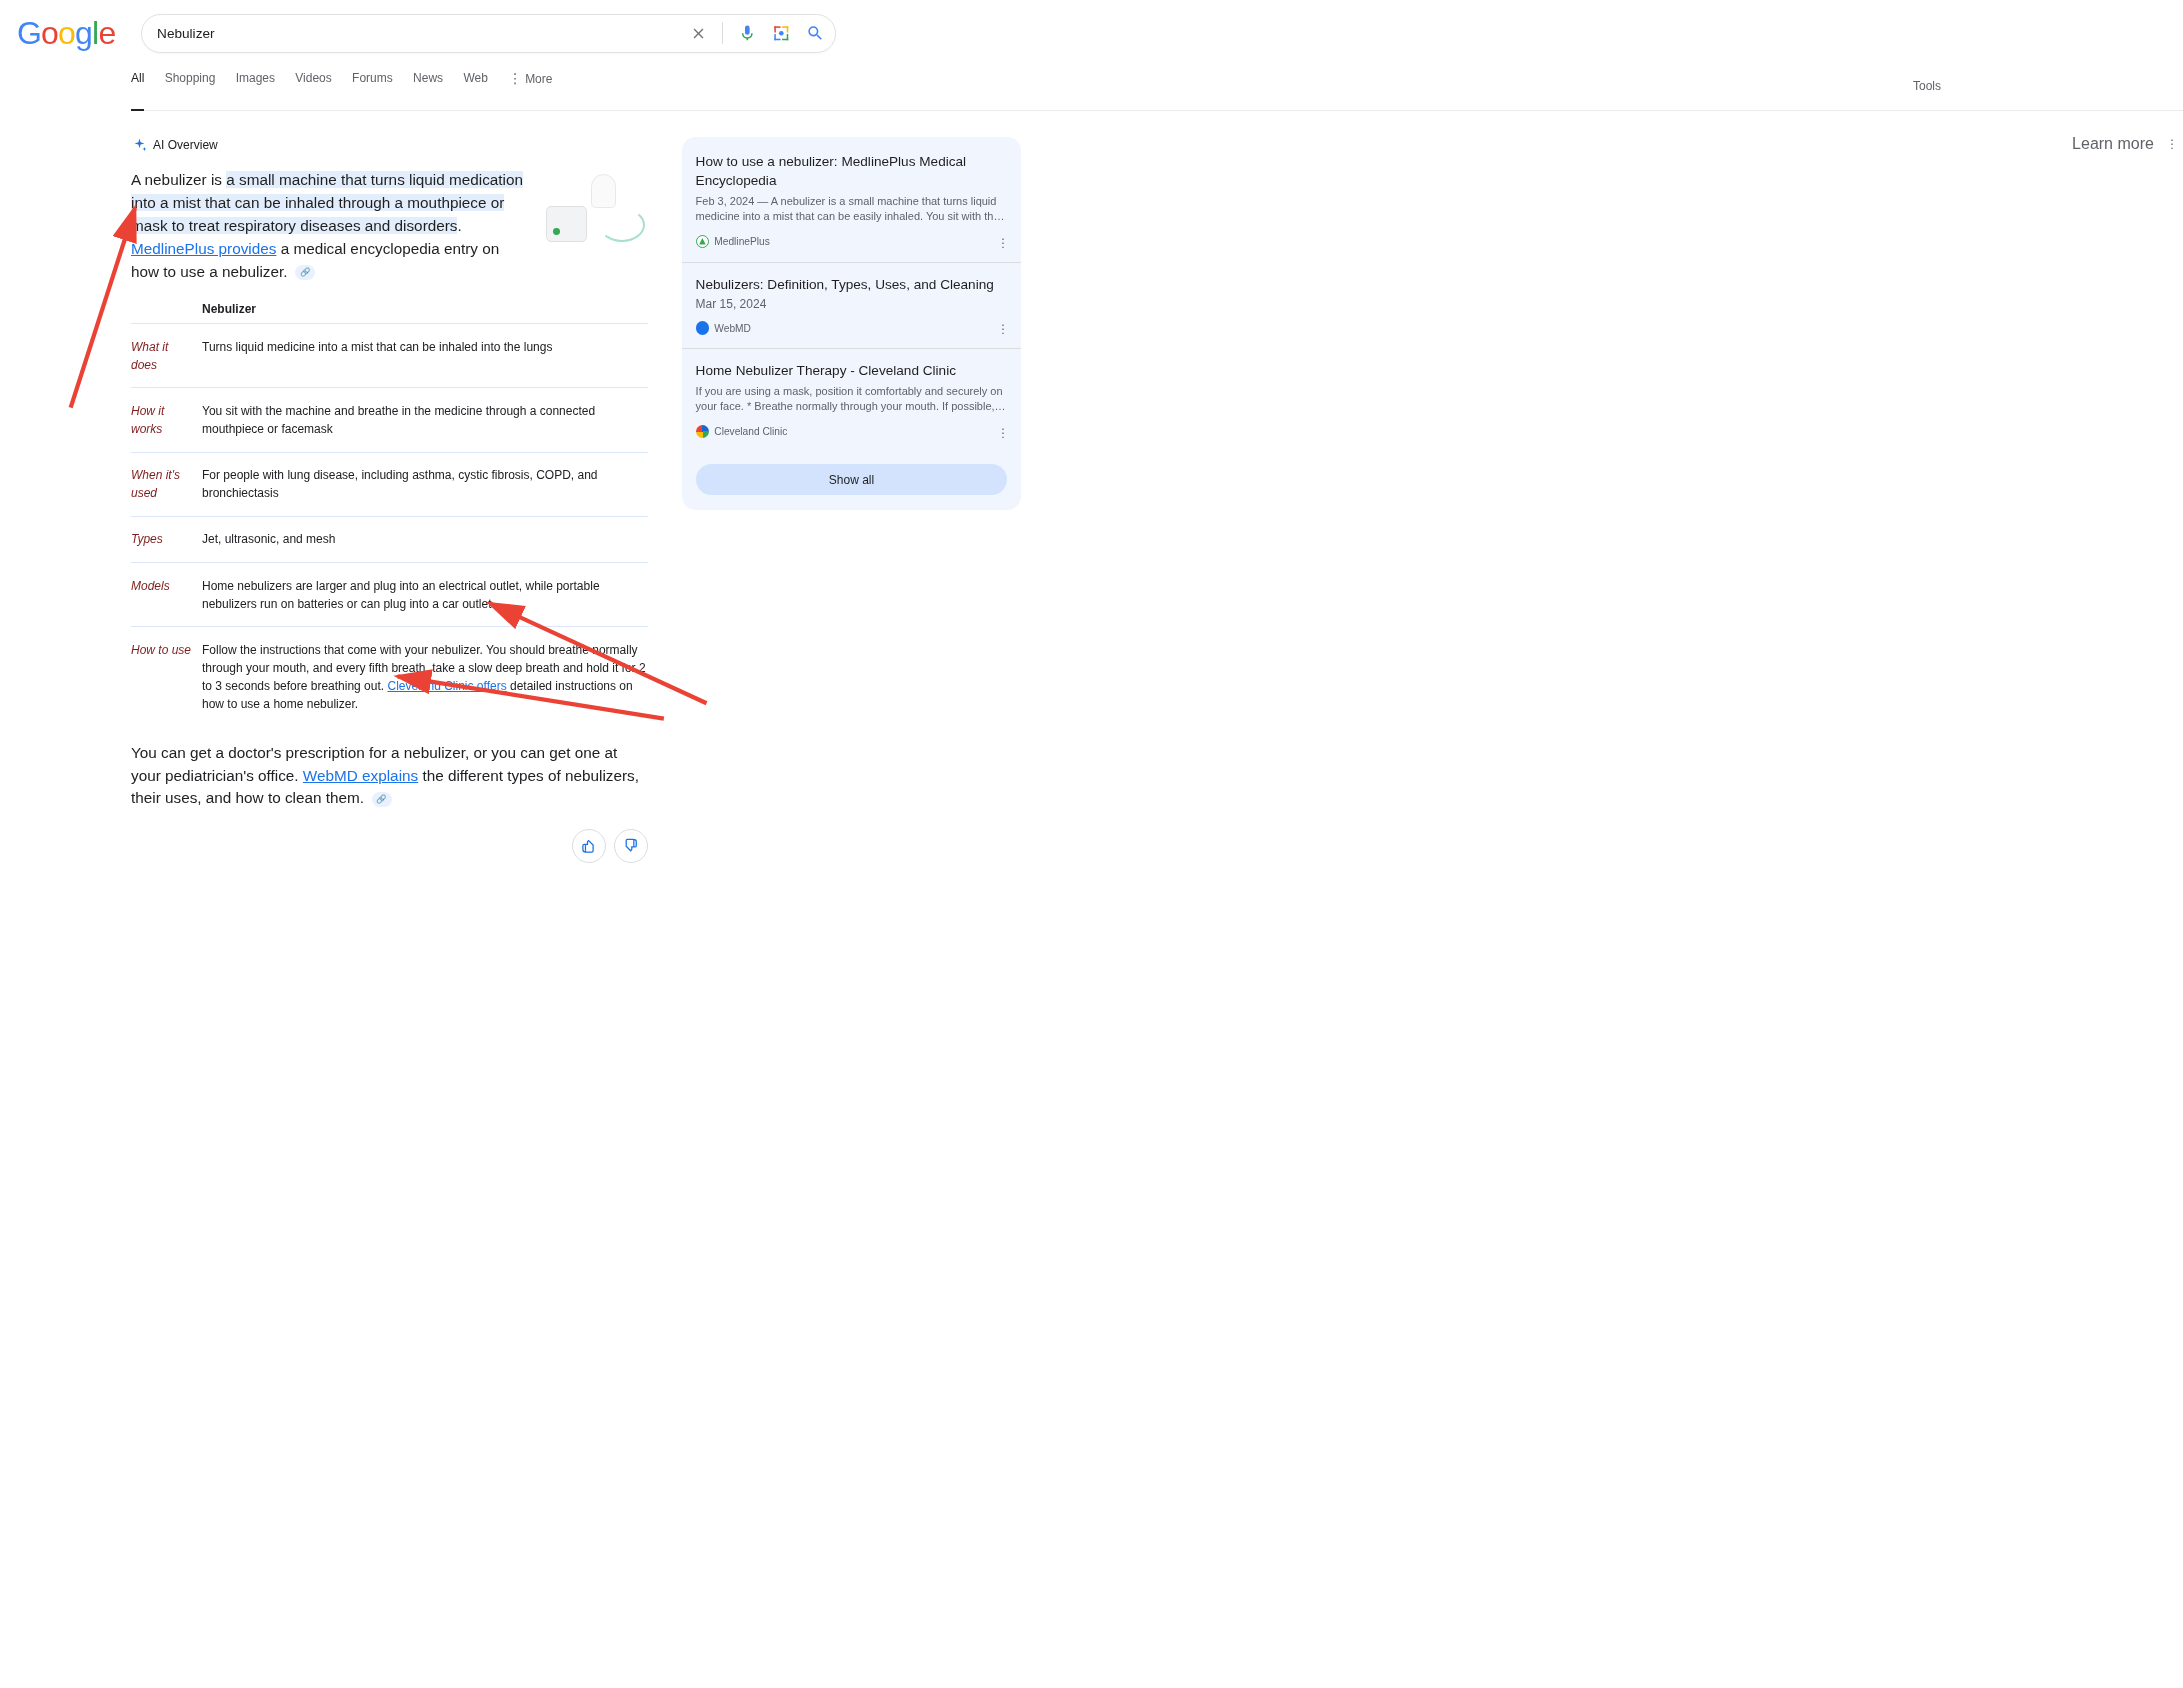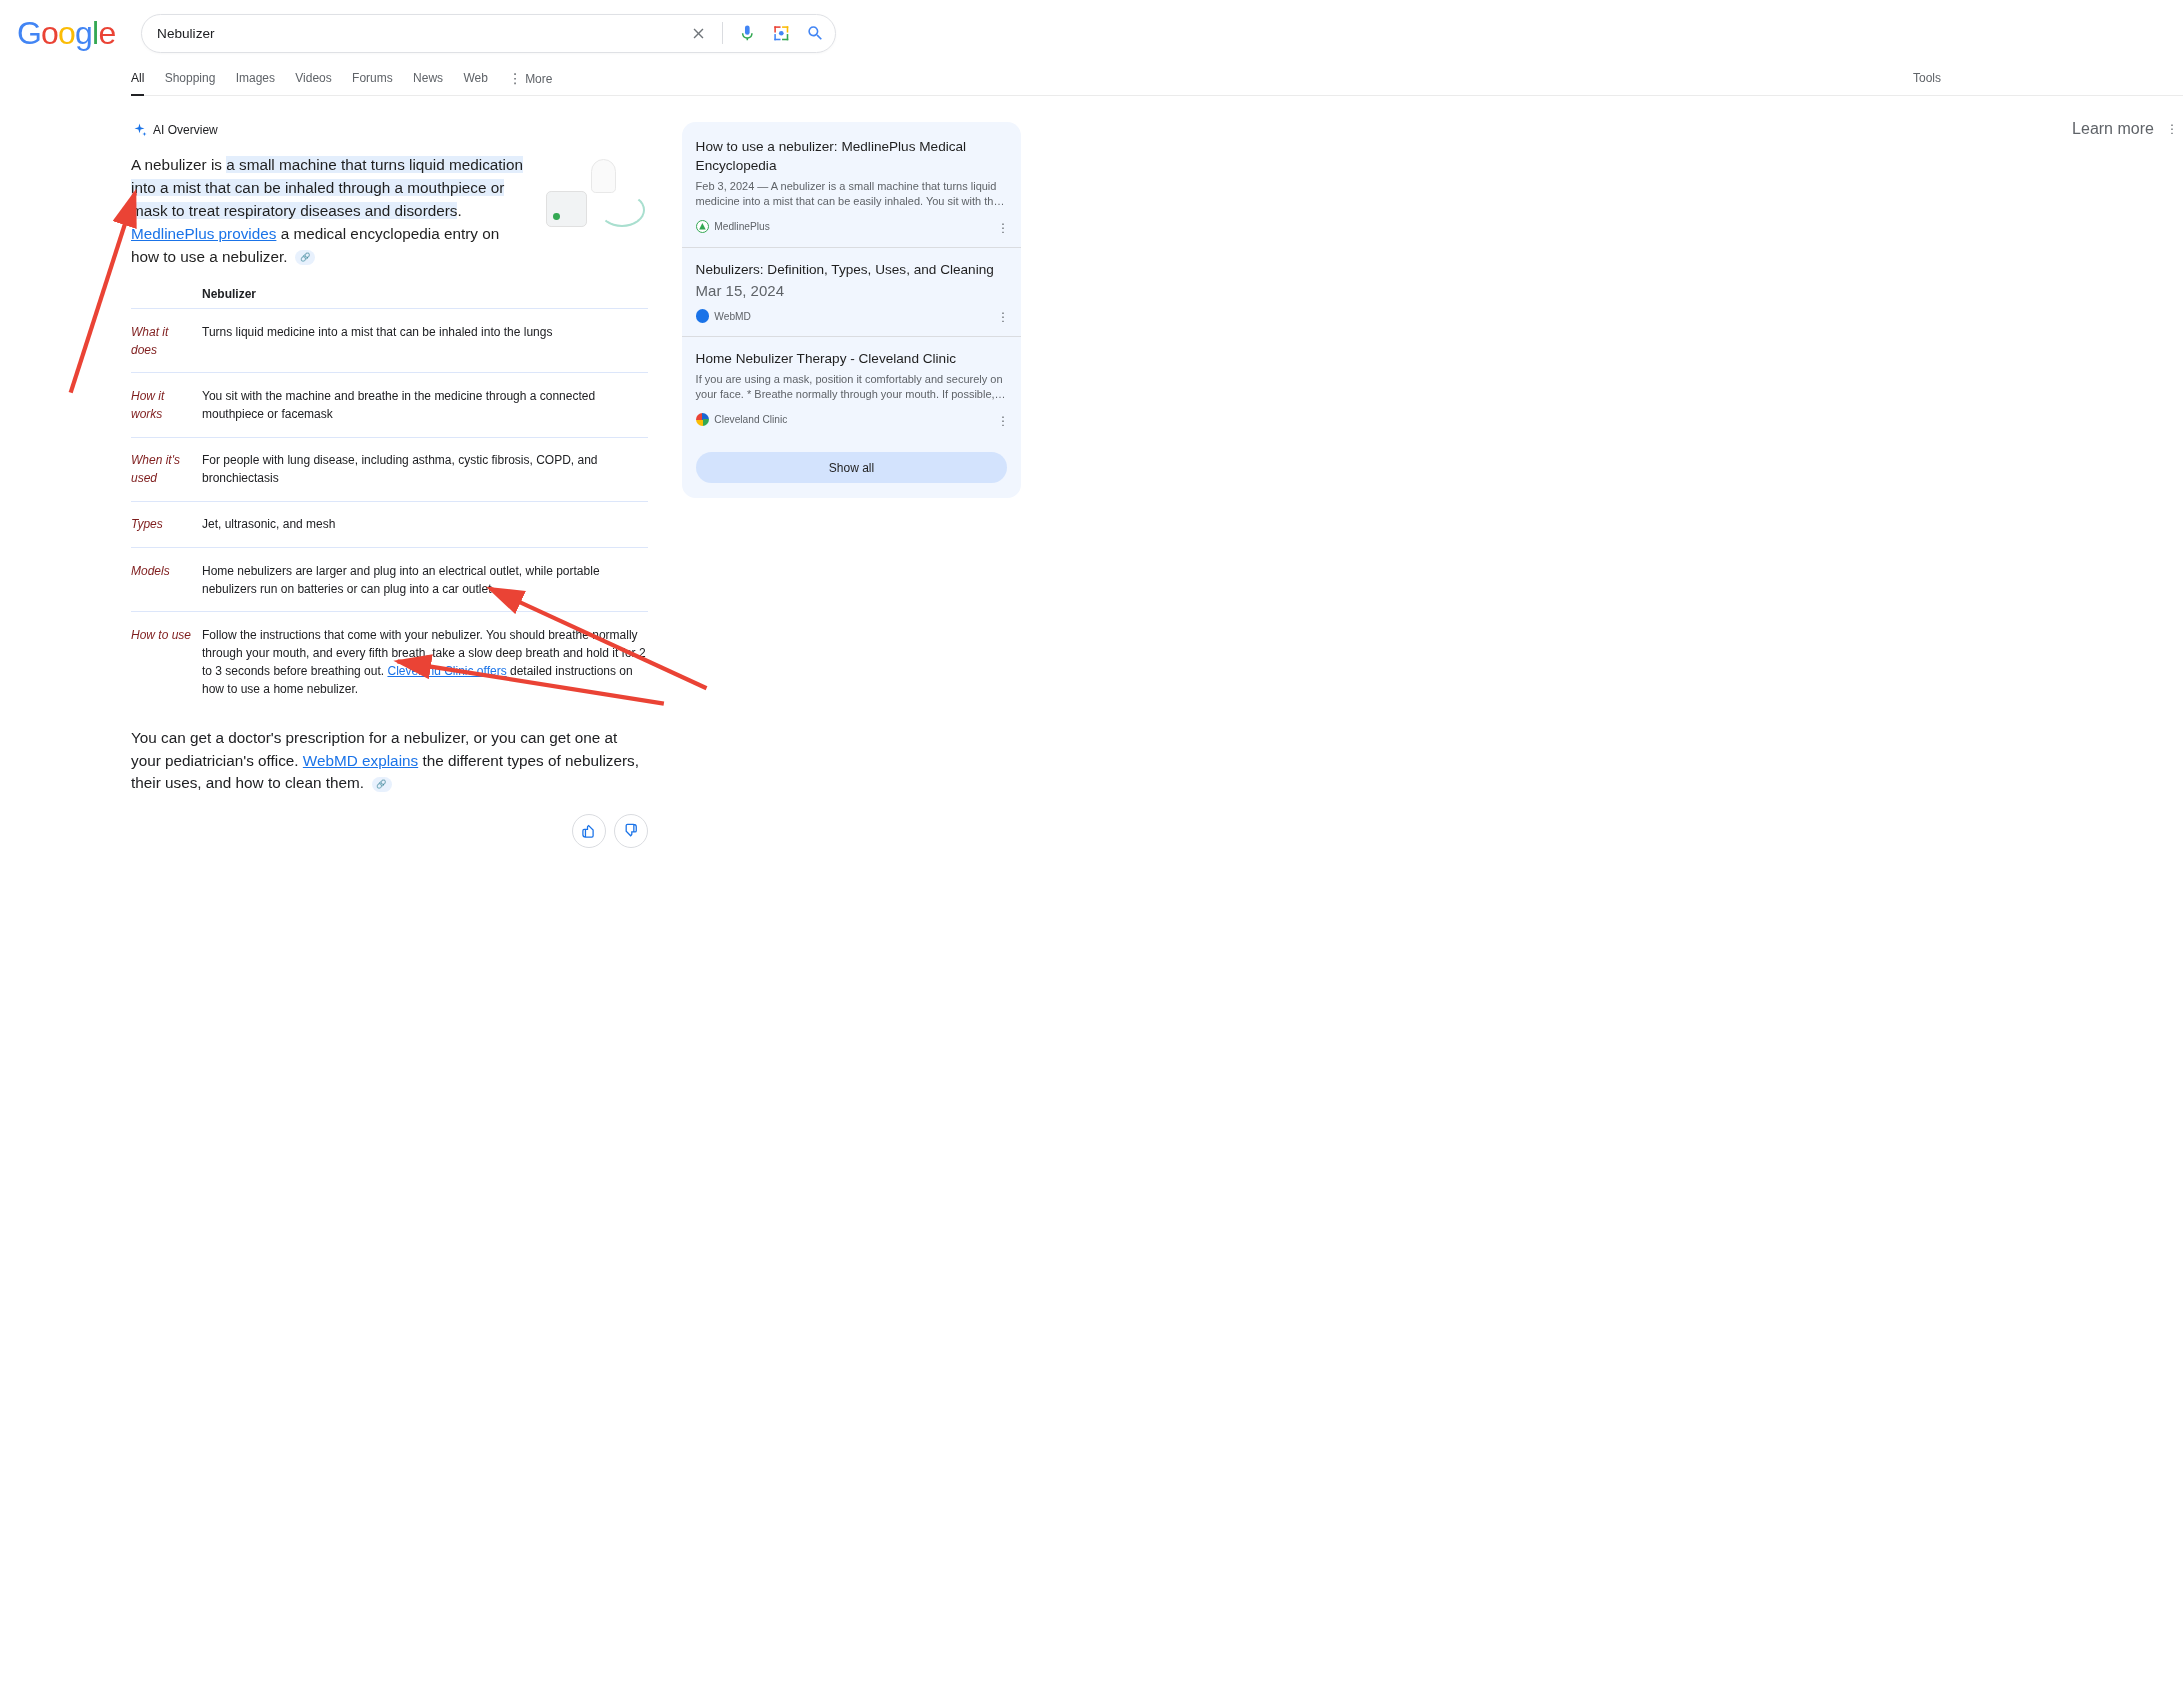--- a/index.html
+++ b/index.html
@@ -18,21 +18,21 @@
       border: 0.8px solid #dfe1e5; border-radius: 20.3px; height: 39px;
       padding: 0 10.2px 0 15.3px; box-shadow: 0 0.8px 2.5px rgba(0,0,0,.04);
     }
     .search-bar input { flex: 1; border: none; outline: none; font-size: 13.6px; color: #202124; }
     .search-actions { display: flex; align-items: center; gap: 15.3px; }
     .s-divider { width: 0.8px; height: 22px; background: #dadce0; }
     .icon-btn { cursor: pointer; display: flex; align-items: center; justify-content: center; }
 
     .tabs-row { display: flex; align-items: center; margin-left: 131px; gap: 0; border-bottom: 0.8px solid #ebebeb; padding-top: 18.6px; }
     .tabs { display: flex; gap: 20.3px; flex: 1; }
-    .tab { color: #5f6368; font-size: 12px; padding-bottom: 9px; cursor: pointer; text-align: right; }
+    .tab { color: #5f6368; font-size: 12px; padding-bottom: 24px; cursor: pointer; text-align: right; }
     .tab.active { color: #202124; font-weight: 500; border-bottom: 2.5px solid #202124; margin-bottom: -0.8px; }
     .more-tab { display: flex; align-items: center; gap: 3.4px; }
     .tools { color: #5f6368; font-size: 12px; padding-bottom: 10.2px; padding-right: 242px; cursor: pointer; }
 
     .main { display: flex; margin-left: 131px; margin-top: 25.4px; gap: 34px; position: relative; }
     .left { width: 517px; }
     .right { width: 339px; }
 
     .ai-header { display: flex; align-items: center; gap: 5.1px; margin-bottom: 15.3px; }
     .sparkle { width: 17px; height: 17px; }
@@ -67,21 +67,21 @@
 
     .disclaimer { color: #5f6368; font-size: 12px; margin-top: 25.4px; line-height: 1.5; }
 
     .feedback { display: flex; justify-content: flex-end; gap: 8.5px; margin-top: 18.6px; }
     .fb-btn { width: 34px; height: 34px; border: 0.8px solid #dadce0; border-radius: 50%; display: flex; align-items: center; justify-content: center; cursor: pointer; }
 
     .right-panel { background: #f1f6fe; border-radius: 13.6px; padding: 15.3px 0 15.3px; }
     .src { padding: 0 13.6px 13.6px; border-bottom: 0.8px solid #dadce0; margin-bottom: 12px; position: relative; }
     .src:last-of-type { border-bottom: none; }
     .src h3 { font-size: 13.6px; font-weight: 400; color: #1f1f1f; line-height: 1.4; margin-bottom: 3.4px; cursor: pointer; }
-    .src-date { font-size: 15px; color: #5f6368; }
+    .src-date { font-size: 12px; color: #5f6368; }
     .src-desc { font-size: 11px; color: #5f6368; line-height: 1.4; margin-top: 3.4px; }
     .src-footer { display: flex; align-items: center; gap: 5.1px; margin-top: 10.2px; }
     .src-fav { width: 13.6px; height: 13.6px; border-radius: 50%; display: inline-block; }
     .src-name { font-size: 10.2px; color: #5f6368; }
     .src-menu { position: absolute; right: 12px; bottom: 12px; cursor: pointer; color: #5f6368; }
     .show-all { margin: 0 13.6px; background: #d3e3fd; border-radius: 17px; text-align: center; padding: 8.5px 0; font-size: 12px; color: #1f1f1f; cursor: pointer; }
 
     .arrow { position: absolute; pointer-events: none; z-index: 10; }
   </style>
 </head>

